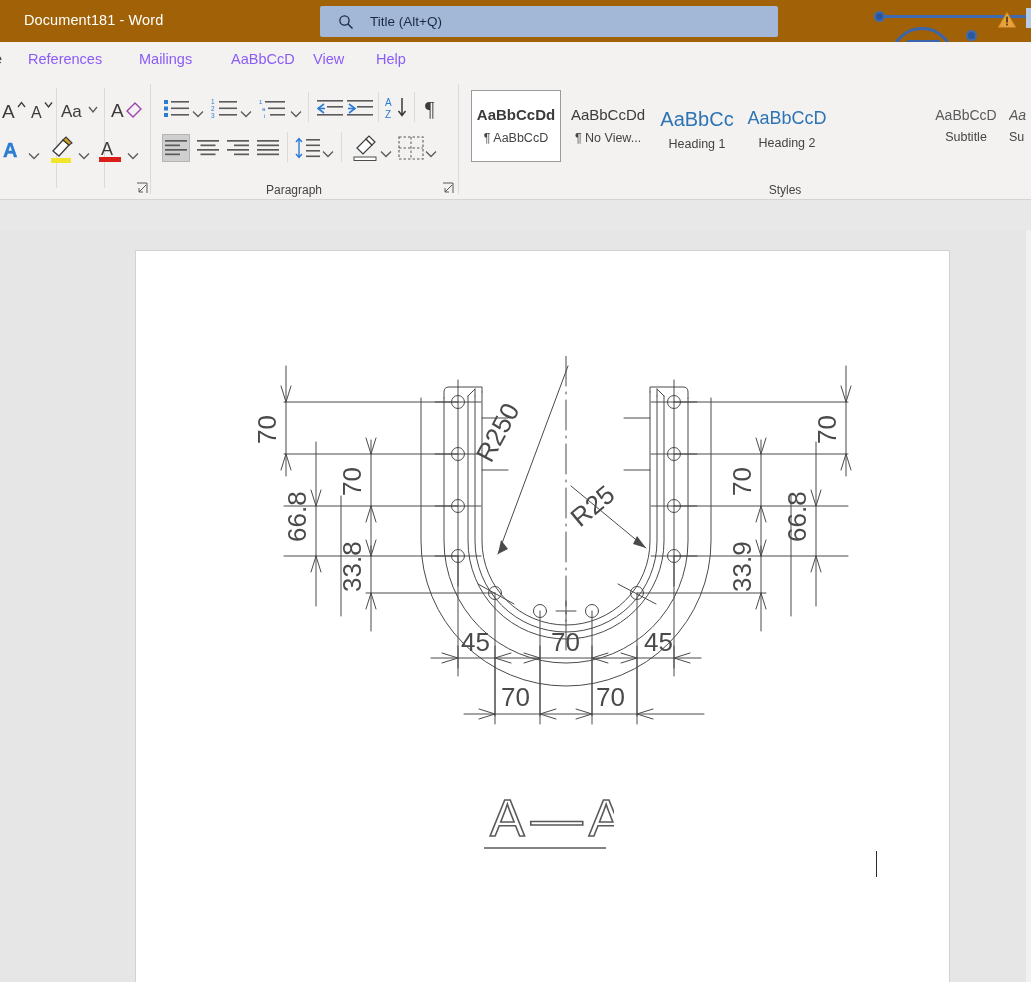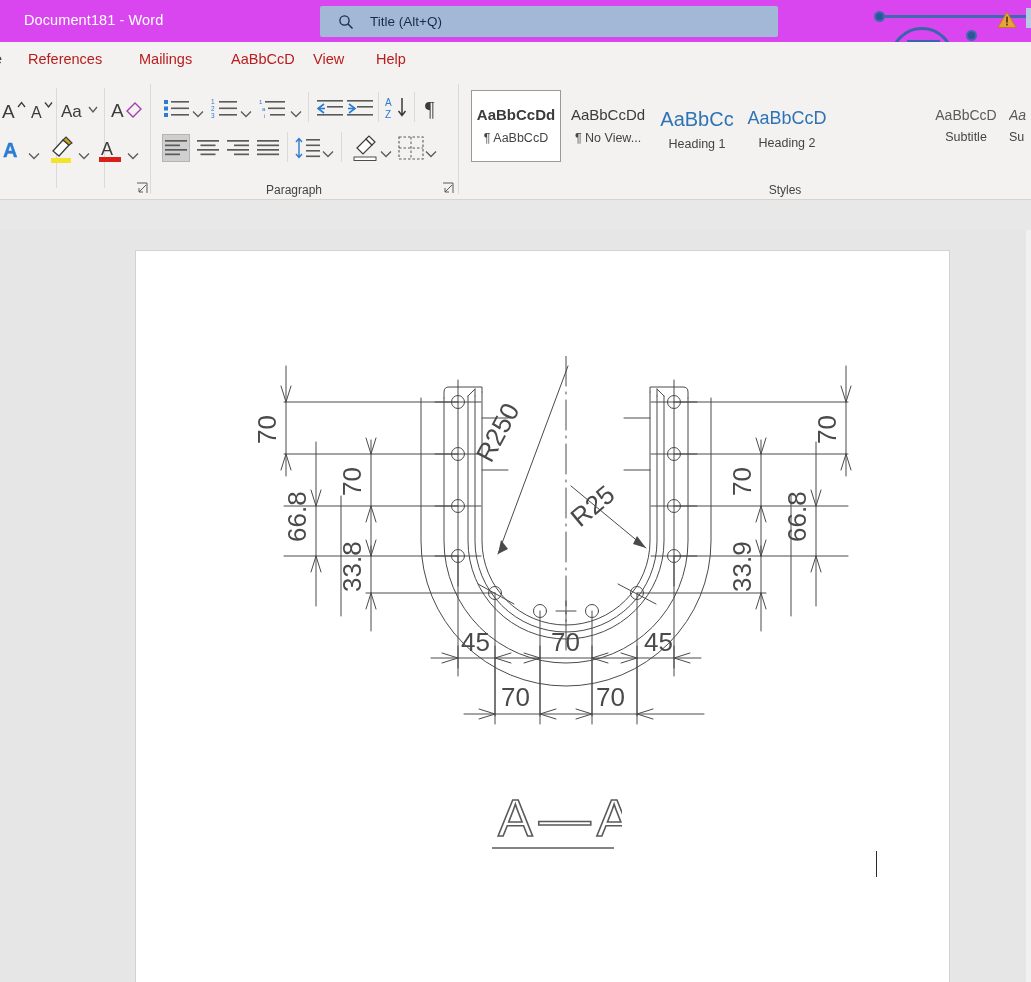--- a/index.html
+++ b/index.html
@@ -6,21 +6,21 @@
   html, body {
     width: 1031px; height: 982px;
     font-family: "Liberation Sans", sans-serif;
     overflow: hidden;
     background: #e6e6e6;
   }
 
   
   .titlebar {
     position: absolute; left: 0; top: 0; width: 1031px; height: 42px;
-    background: #d946ef;
+    background: #a16207;
     overflow: hidden;
   }
   .titlebar-deco { position: absolute; pointer-events: none; }
   .deco-line {
     left: 878px; top: 15px; width: 153px; height: 3px;
     background: #3f6ab0;
   }
   .deco-dot {
     left: 874px; top: 11px; width: 11px; height: 11px;
     border-radius: 50%; border: 2px solid #3f6ab0; background: #2b579a;
@@ -59,21 +59,21 @@
     background: #b8cbe4;
   }
 
   
   .tabstrip {
     position: absolute; left: 0; top: 42px; width: 1031px; height: 40px;
     background: #f3f2f1;
   }
   .tab {
     position: absolute; top: 9px;
-    font-size: 14.5px; color: #b91c1c; white-space: nowrap;
+    font-size: 14.5px; color: #8b5cf6; white-space: nowrap;
   }
   .tab-clip { left: -6px; color: #444; }
 
   
   .ribbon {
     position: absolute; left: 0; top: 82px; width: 1031px; height: 118px;
     background: #f3f2f1;
     border-bottom: 1px solid #d6d4d2;
   }
   .grp-divider {
@@ -166,21 +166,21 @@
   .canvas {
     position: absolute; left: 0; top: 230px; width: 1031px; height: 752px;
     background: #e6e6e6; overflow: hidden;
   }
   .page {
     position: absolute; left: 135px; top: 20px; width: 815px; height: 752px;
     background: #ffffff; border: 1px solid #d2d2d2;
   }
   .drawing { position: absolute; left: 110px; top: 105px; width: 640px; height: 500px; }
   .aa-label {
-    position: absolute; left: 356px; top: 530px; width: 130px;
+    position: absolute; left: 348px; top: 530px; width: 130px;
     text-align: center;
   }
   .caret {
     position: absolute; left: 740px; top: 600px; width: 1px; height: 26px;
     background: #2b2b2b;
   }
 
   .scrollstub {
     position: absolute; left: 1026px; top: 230px; width: 5px; height: 752px;
     background: #f1f1f1;

